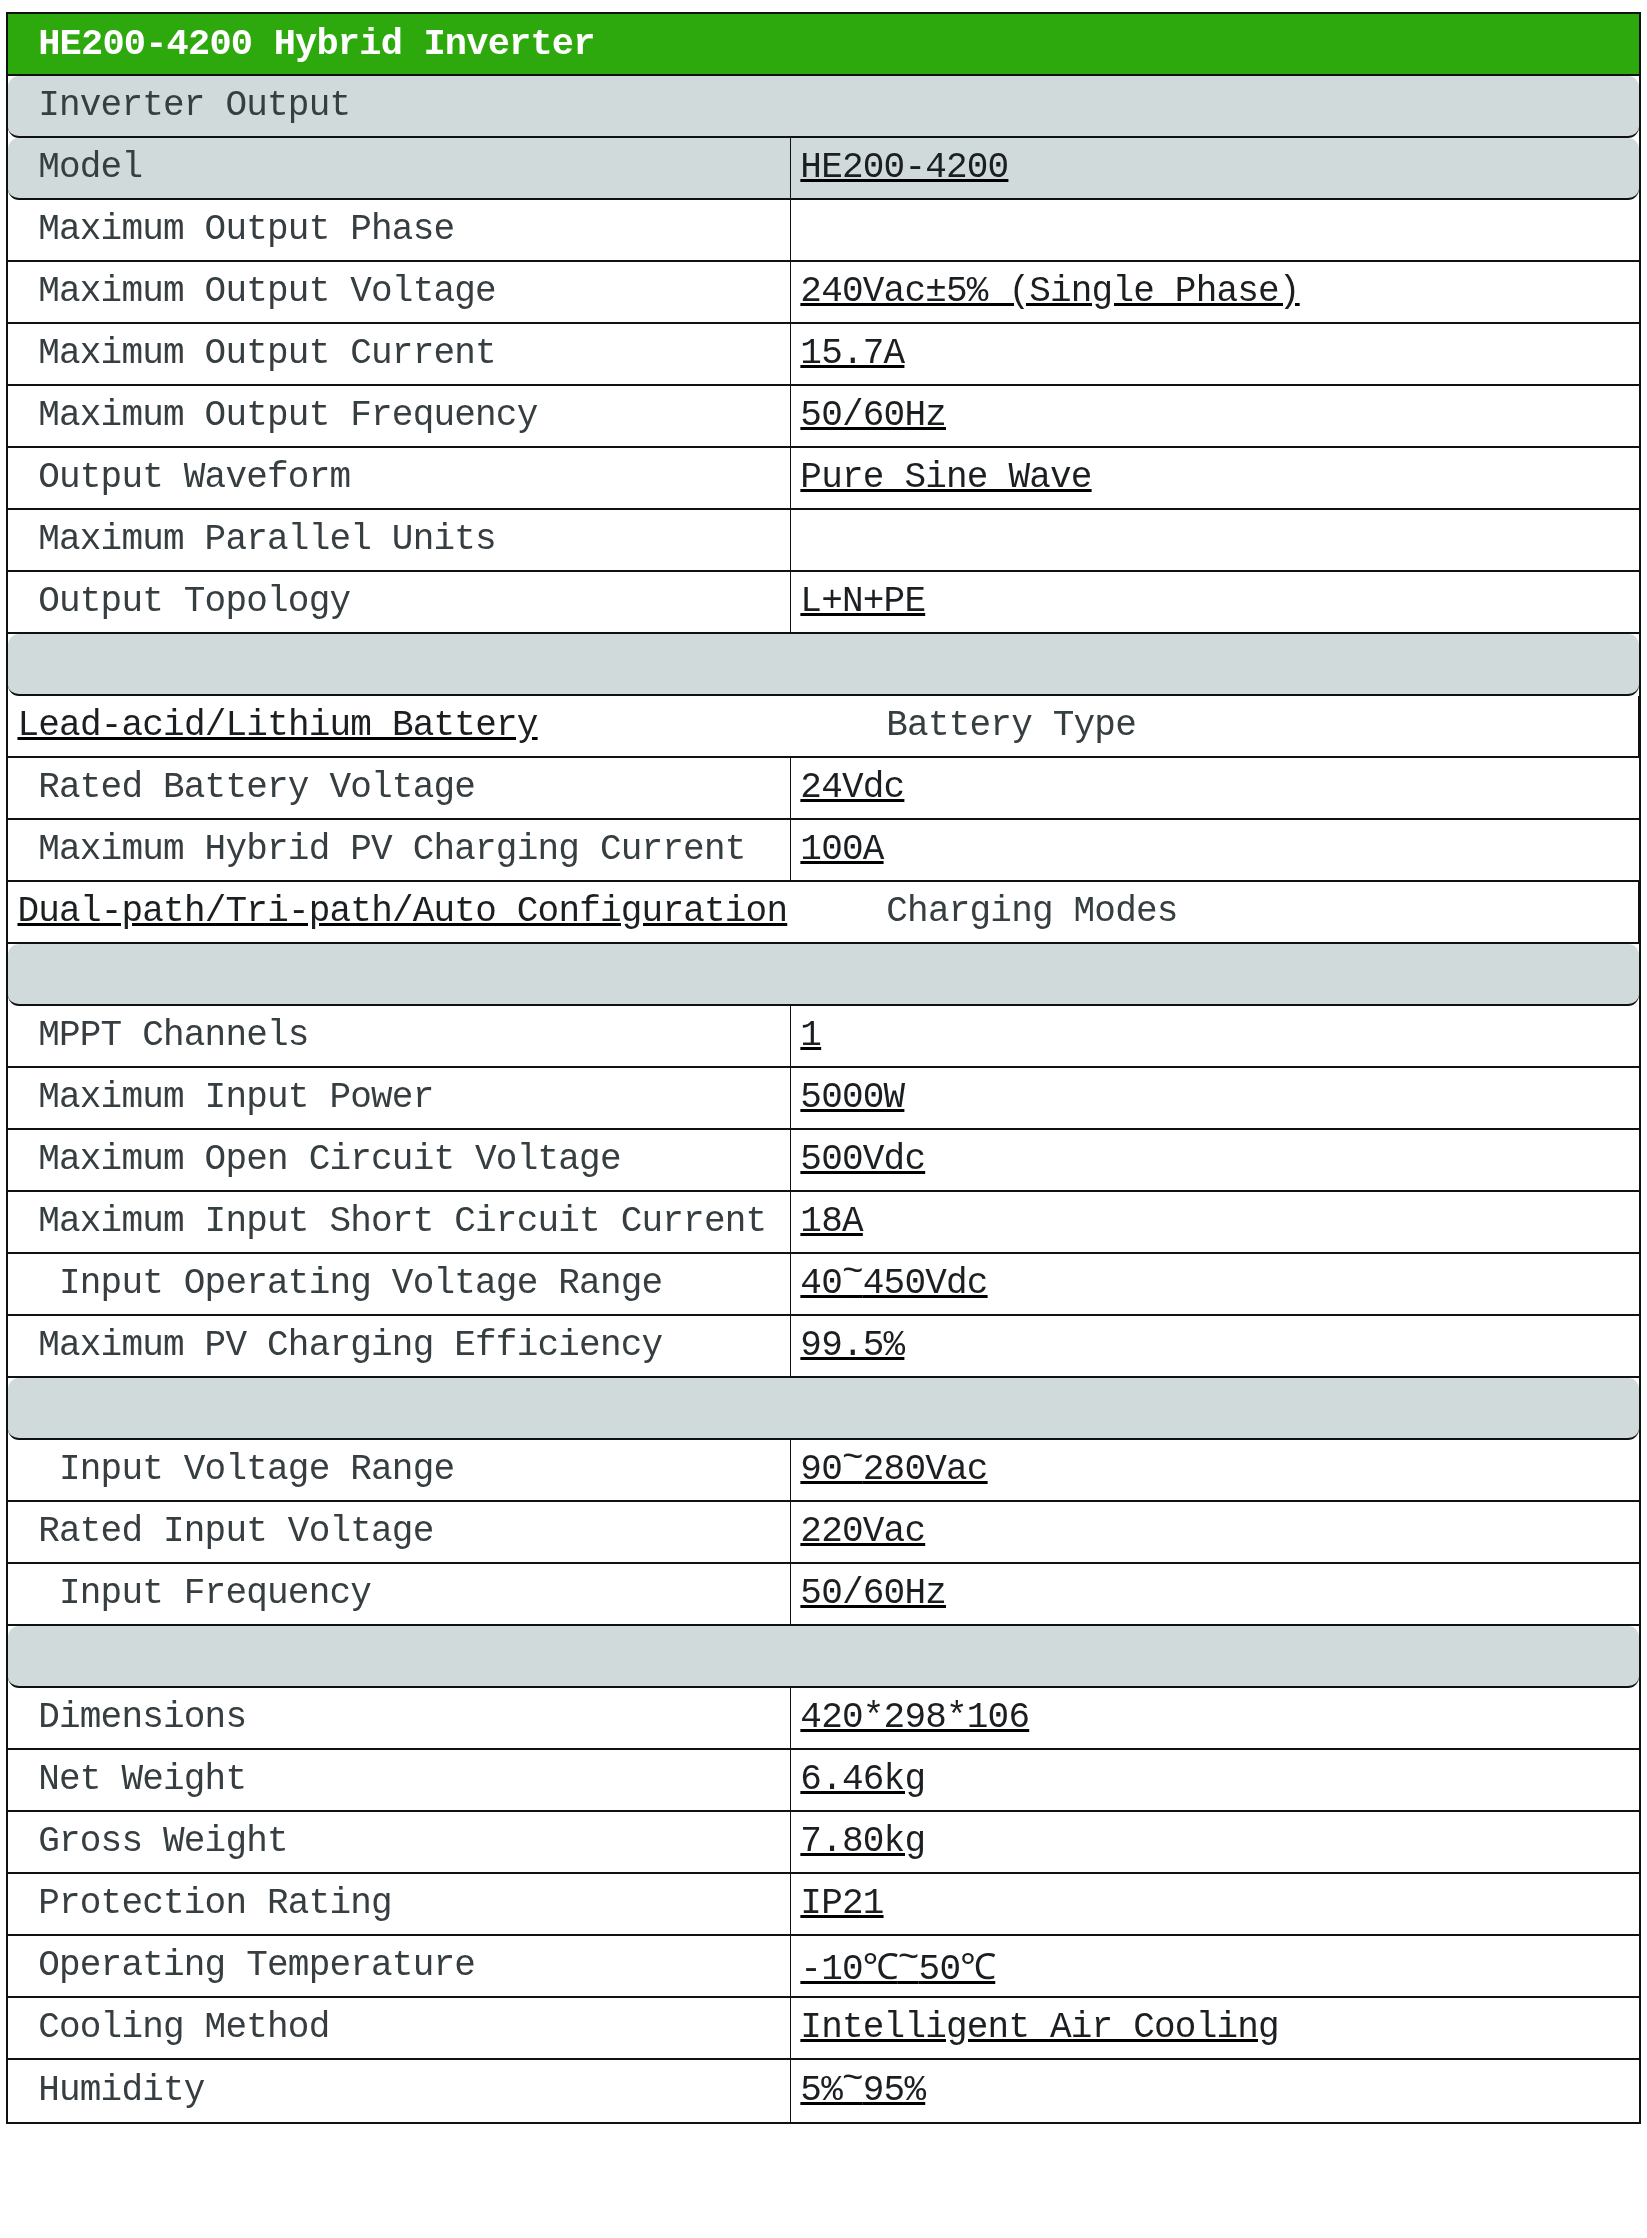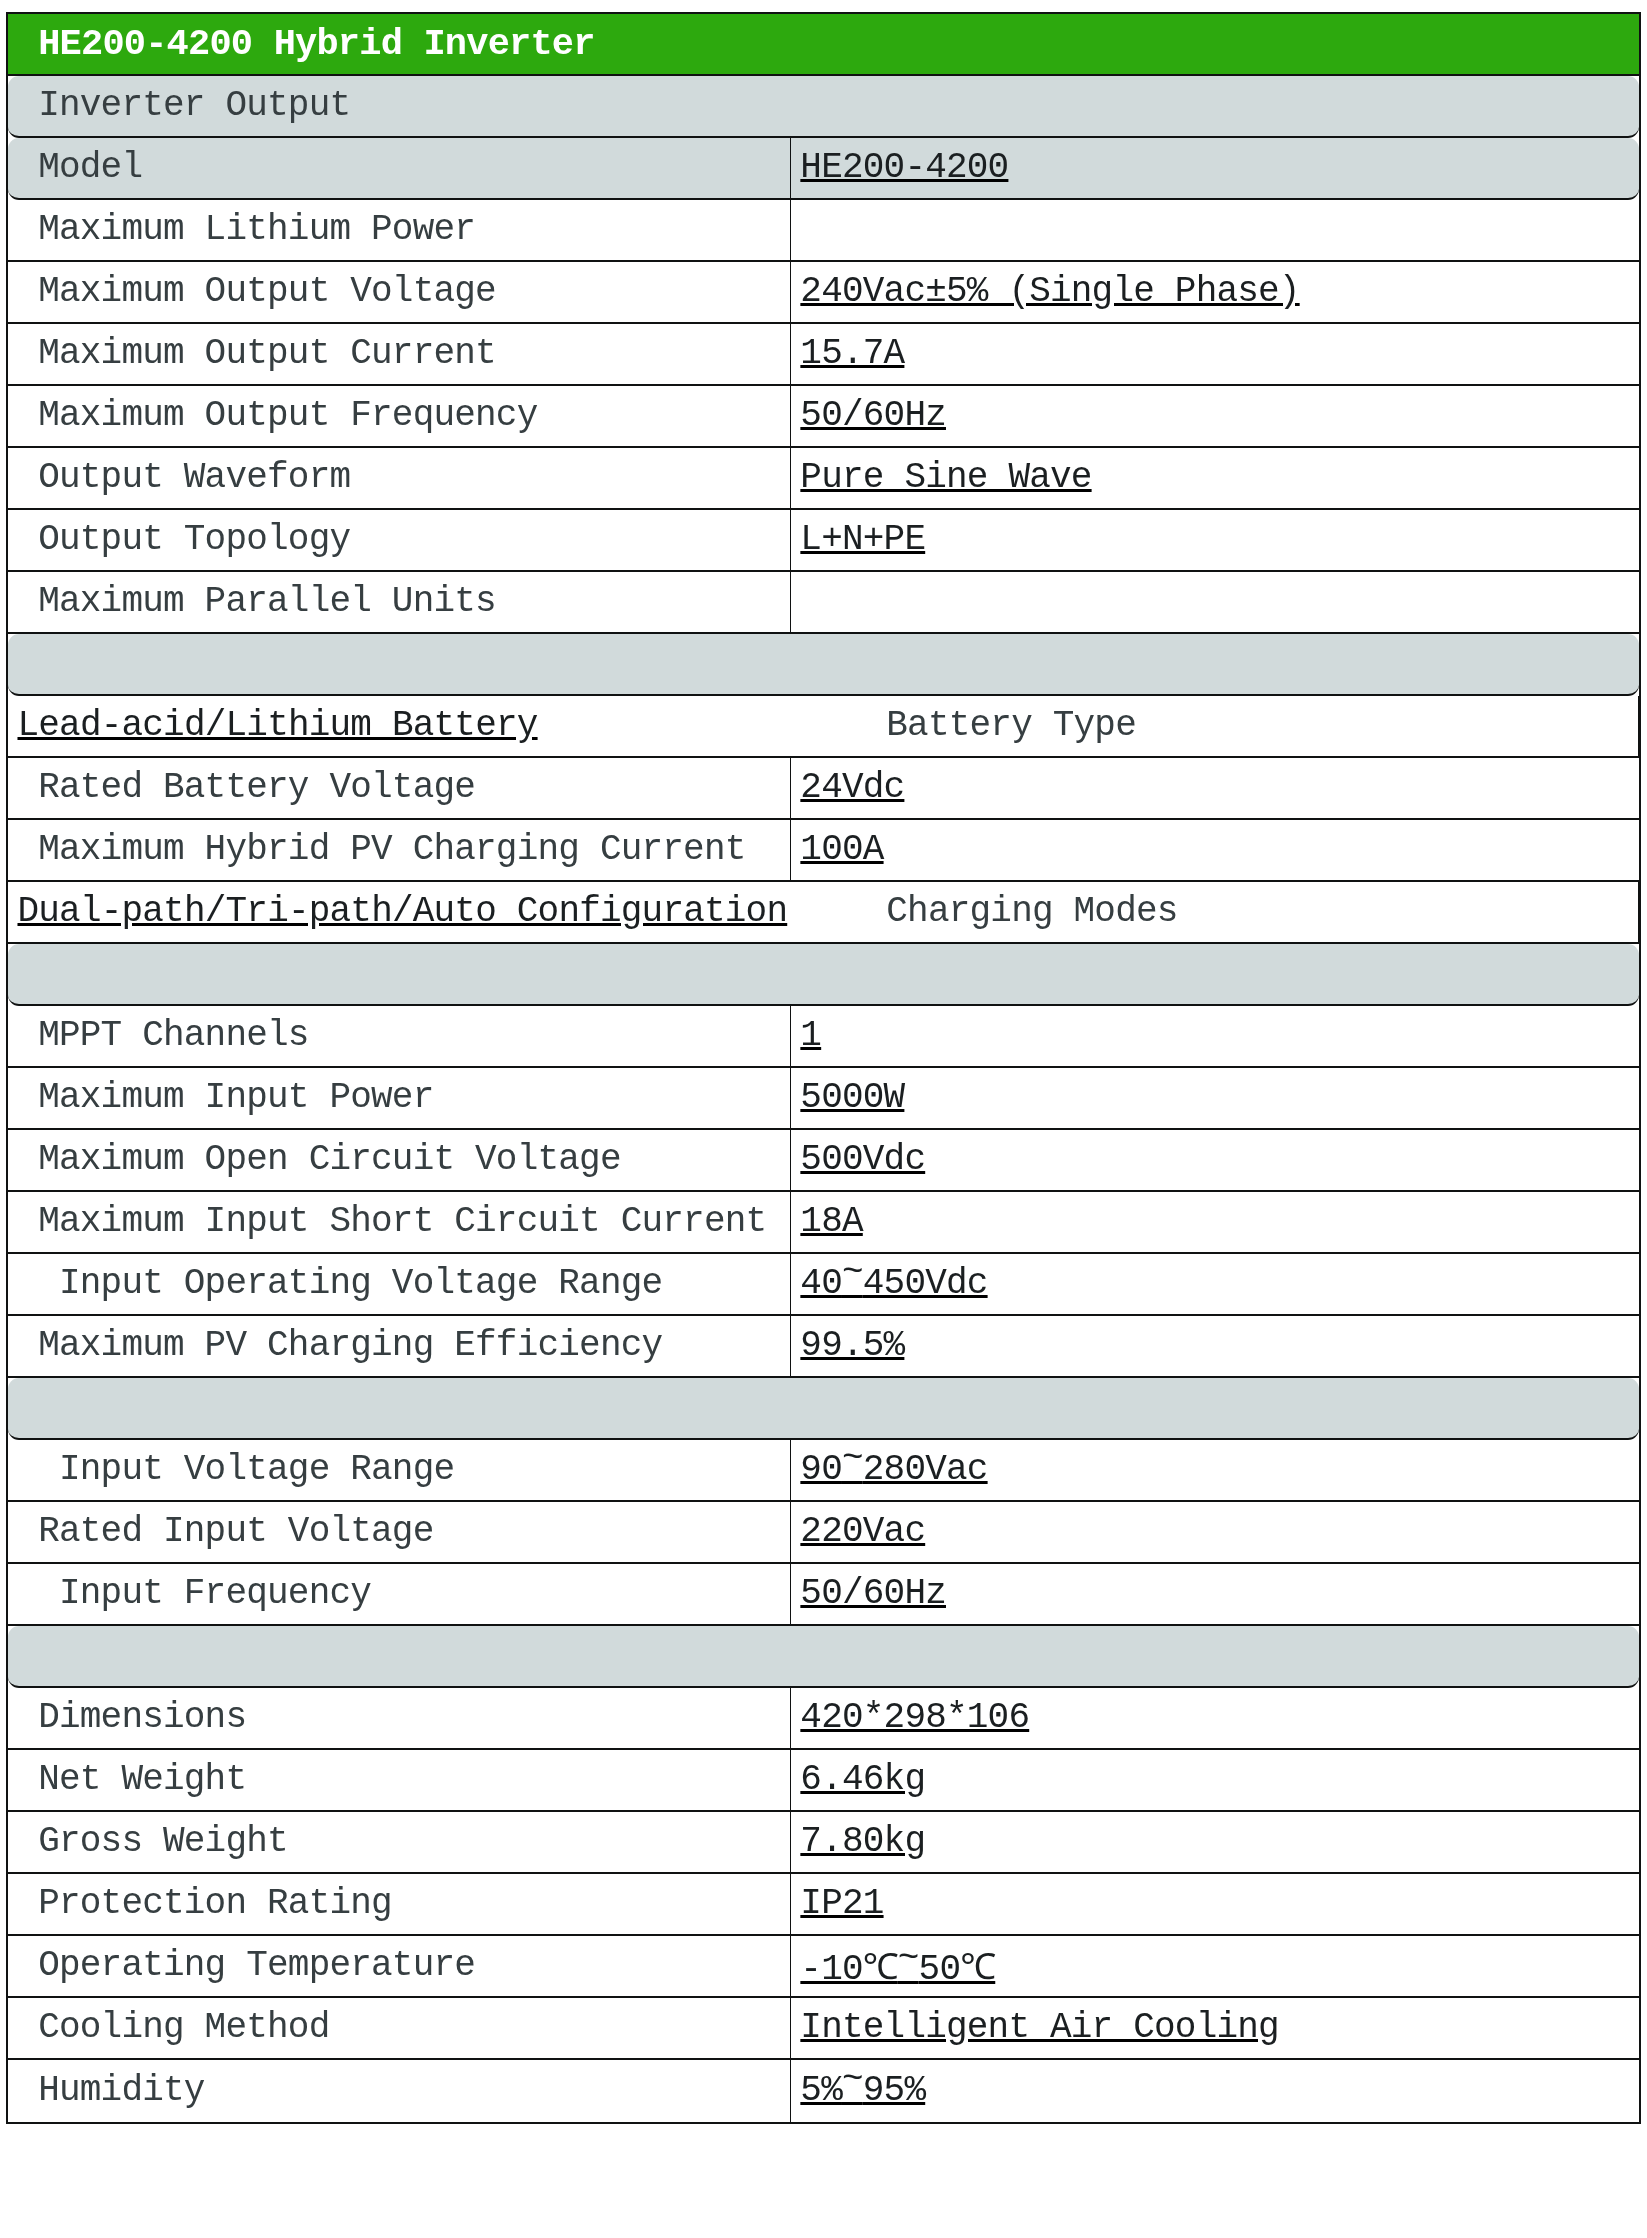--- a/index.html
+++ b/index.html
@@ -84,21 +84,21 @@
       <div class="row spec-row shaded">
     <div class="cell cell-label">
       <span class="label-text">Model</span>
     </div>
     <div class="cell cell-value">
       <span class="value-text">HE200-4200</span>
     </div>
   </div>
       <div class="row spec-row">
     <div class="cell cell-label">
-      <span class="label-text">Maximum Lithium Power</span>
+      <span class="label-text">Maximum Output Phase</span>
     </div>
   </div>
       <div class="row spec-row">
     <div class="cell cell-label">
       <span class="label-text">Maximum Output Voltage</span>
     </div>
     <div class="cell cell-value">
       <span class="value-text">240Vac±5% (Single Phase)</span>
     </div>
   </div>
@@ -121,32 +121,32 @@
       <div class="row spec-row">
     <div class="cell cell-label">
       <span class="label-text">Output Waveform</span>
     </div>
     <div class="cell cell-value">
       <span class="value-text">Pure Sine Wave</span>
     </div>
   </div>
       <div class="row spec-row">
     <div class="cell cell-label">
+      <span class="label-text">Maximum Parallel Units</span>
+    </div>
+    <div class="cell cell-value">
+      <span class="value-text"></span>
+    </div>
+  </div>
+      <div class="row spec-row">
+    <div class="cell cell-label">
       <span class="label-text">Output Topology</span>
     </div>
     <div class="cell cell-value">
       <span class="value-text">L+N+PE</span>
-    </div>
-  </div>
-      <div class="row spec-row">
-    <div class="cell cell-label">
-      <span class="label-text">Maximum Parallel Units</span>
-    </div>
-    <div class="cell cell-value">
-      <span class="value-text"></span>
     </div>
   </div>
       <div class="row separator-row">
     <div class="cell cell-full"></div>
   </div>
       <div class="row spec-row">
     <div class="cell cell-value">
       <span class="value-text">Lead-acid/Lithium Battery</span>
     </div>
     <div class="cell cell-label">

